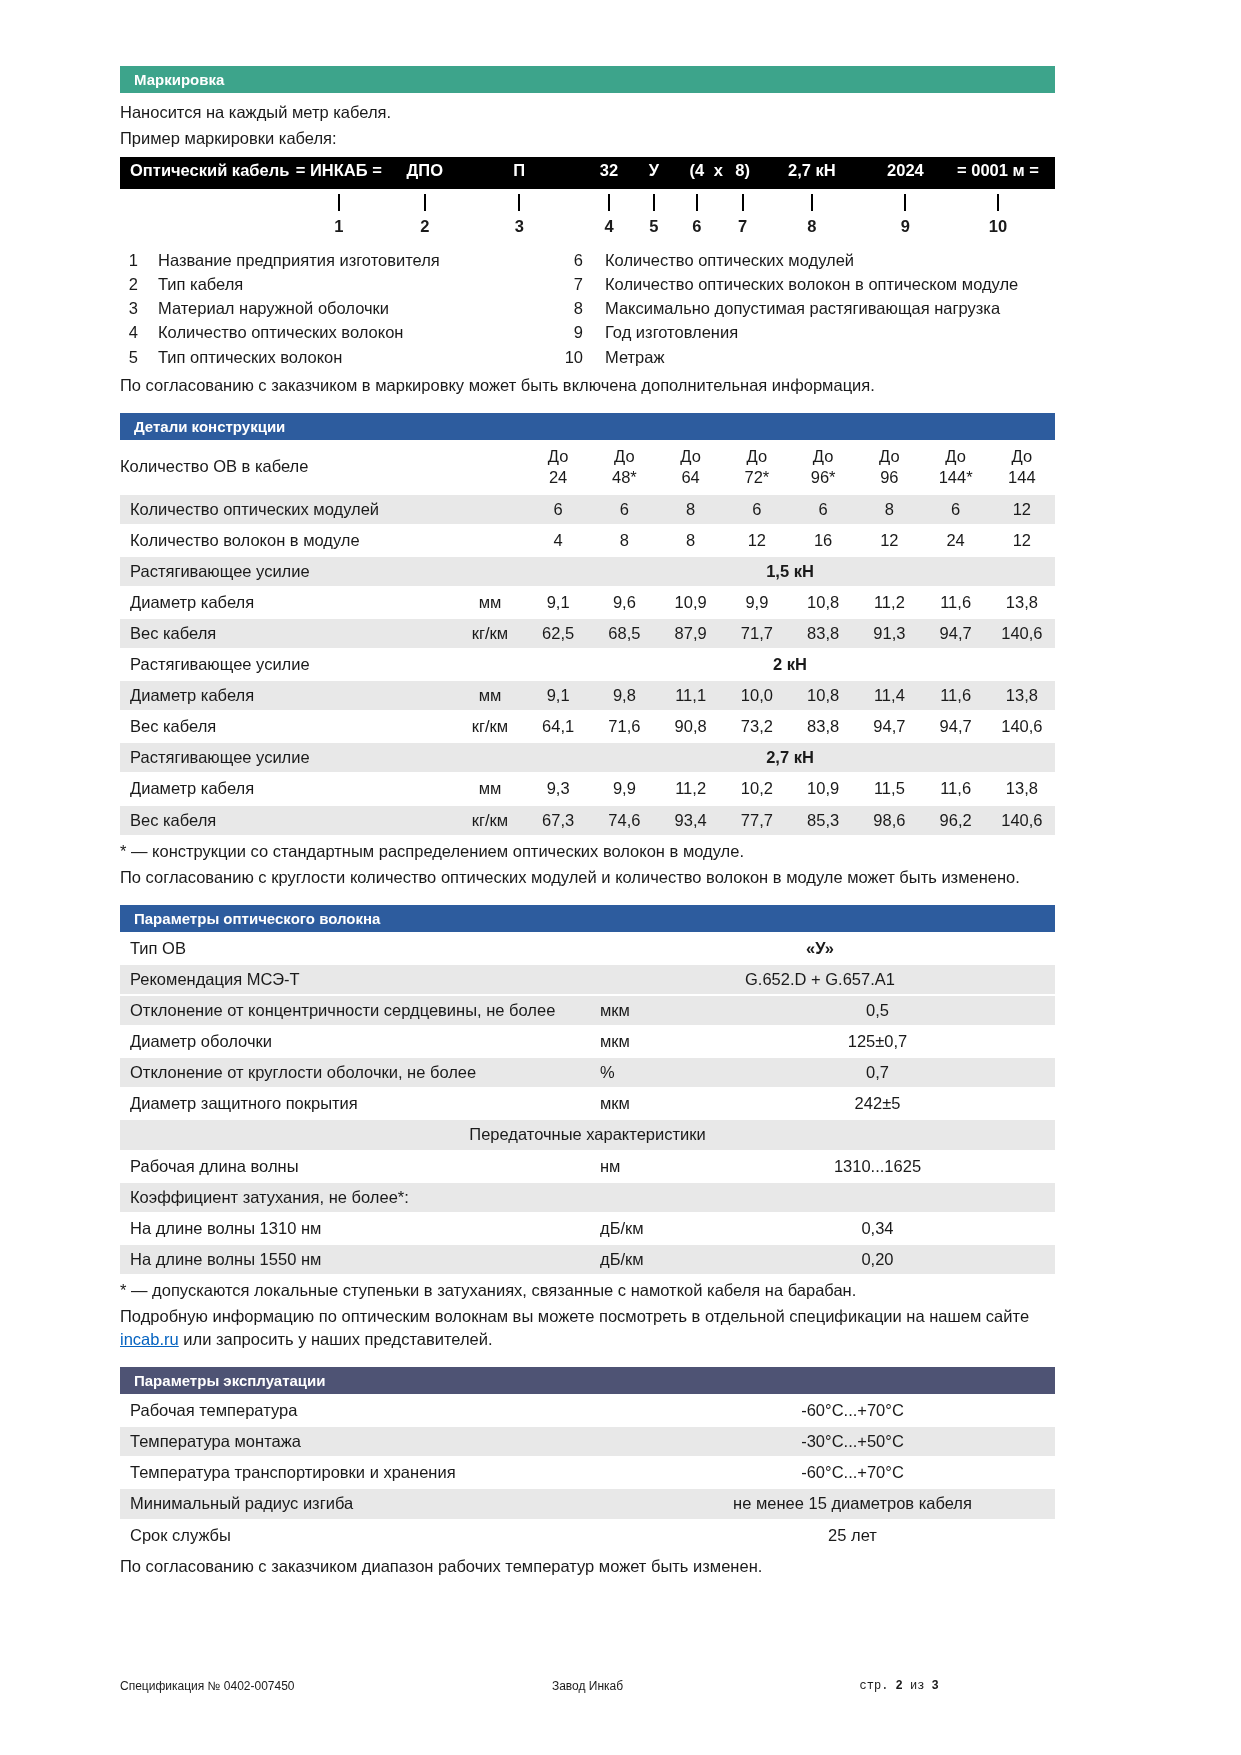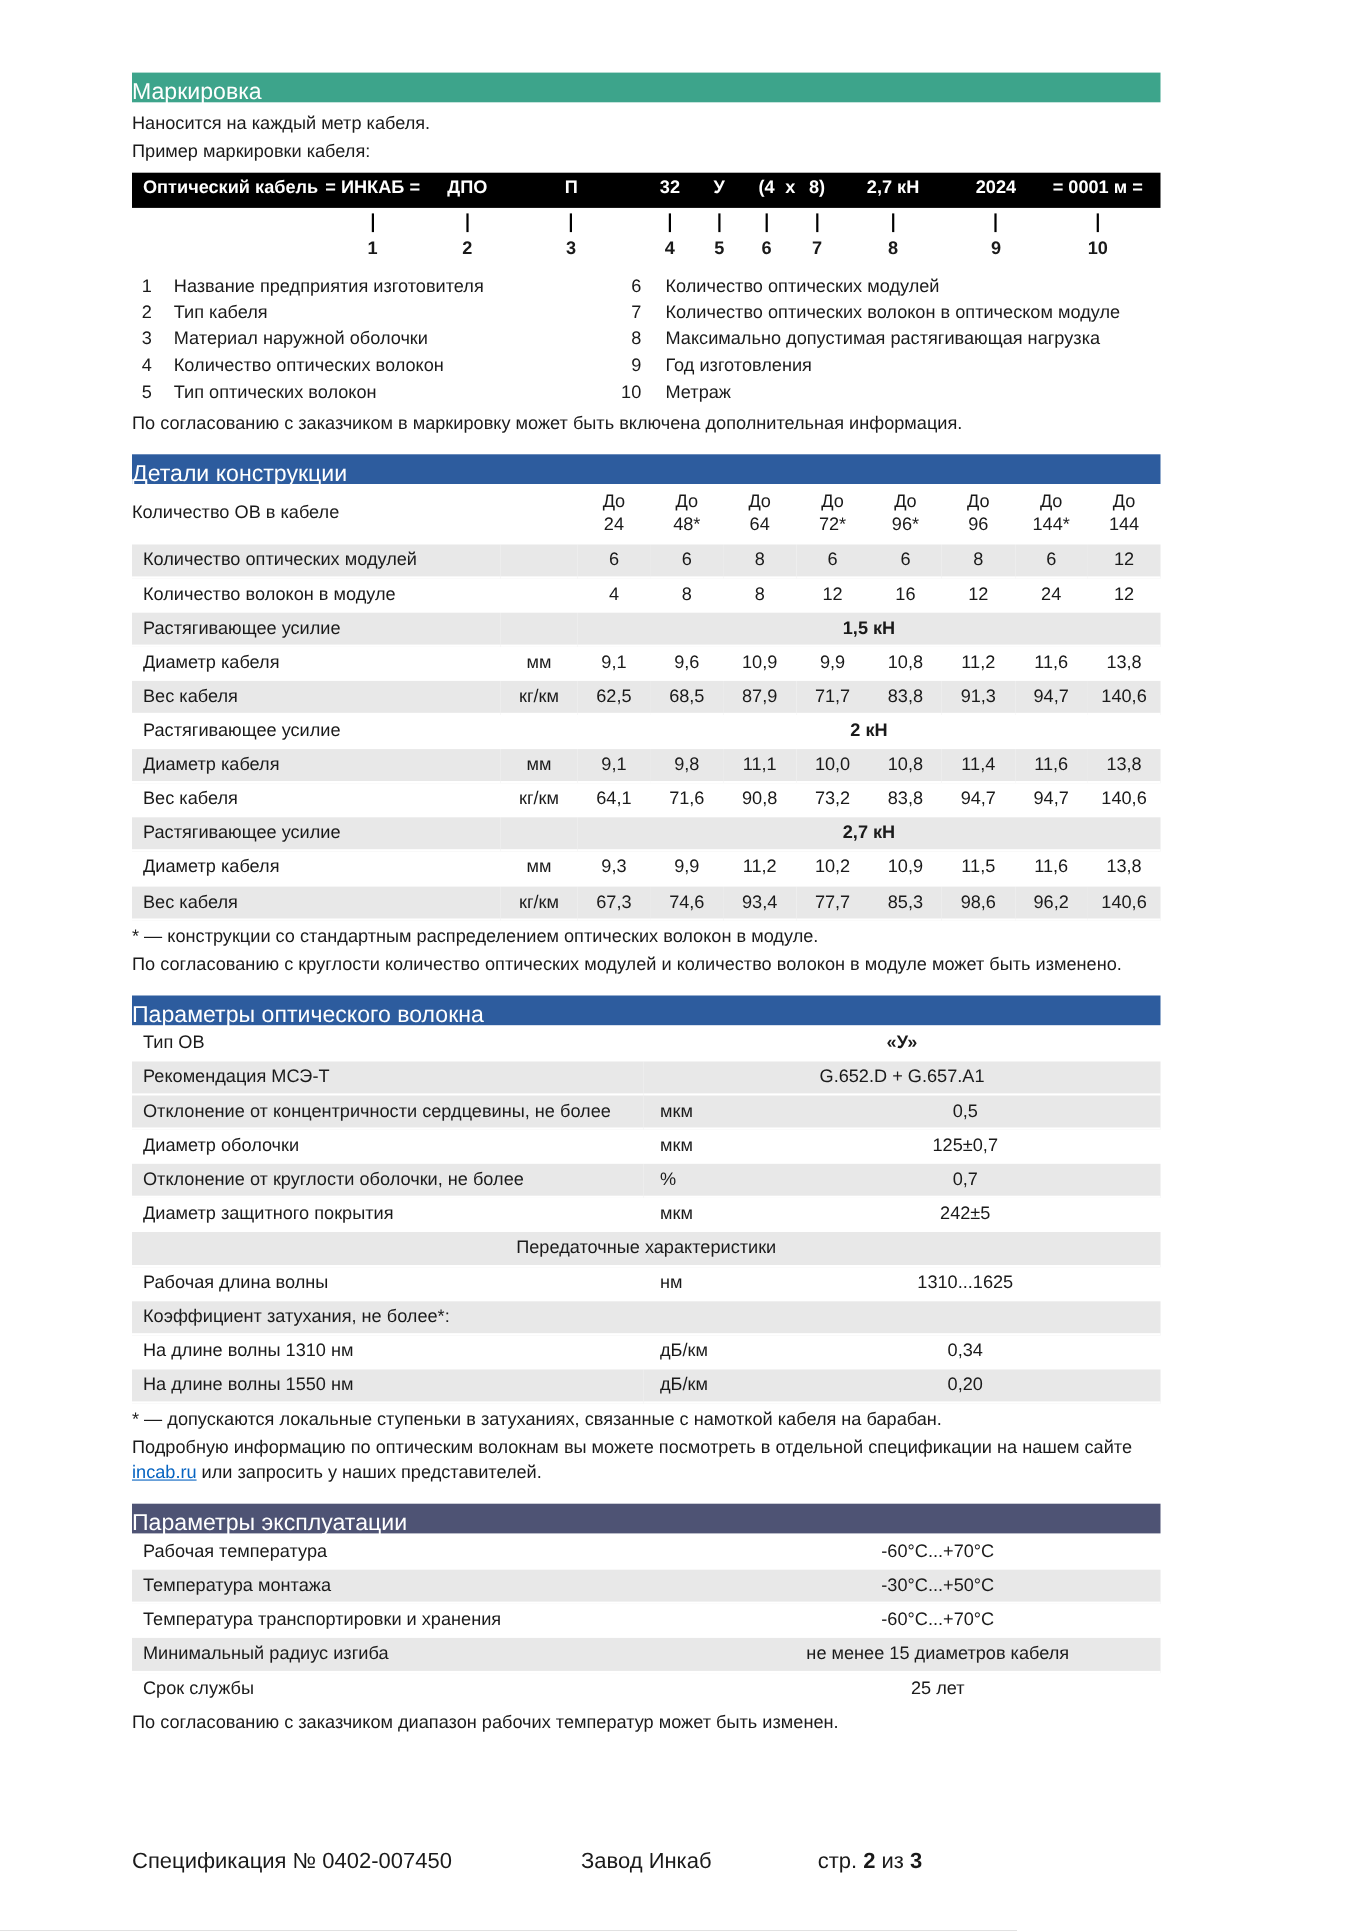--- a/index.html
+++ b/index.html
@@ -2,21 +2,21 @@
 <html><head>
 <meta charset="utf-8">
 <style>
 * { margin:0; padding:0; box-sizing:border-box; }
 body { background:#888; font-family:"Liberation Sans", sans-serif; }
 .page {
   position:relative; width:1241px; height:1755px; background:#fff;
   margin:0 auto; color:#1a1a1a; font-size:16.5px; line-height:1.4;
   padding:66px 186px 0 120px; overflow:hidden;
 }
-.sec-header { color:#fff; font-weight:normal; font-size:21px; padding:3px 0; height:27px; }
+.sec-header { color:#fff; font-weight:bold; font-size:15px; padding:3px 14px; height:27px; }
 .sec-header.green { background:#3DA48B; }
 .sec-header.blue  { background:#2D5C9E; }
 .sec-header.dark  { background:#4E5374; }
 p.txt { margin:3px 0; }
 
 .markbar { position:relative; margin-top:7px; background:#000; color:#fff; font-weight:bold; height:32px; line-height:27px; }
 .mb-left { position:absolute; left:10px; white-space:nowrap; }
 .mb-seg  { position:absolute; transform:translateX(-50%); white-space:nowrap; }
 .tickrow { position:relative; height:26px; }
 .tick { position:absolute; top:5px; width:2px; height:17px; background:#000; transform:translateX(-50%); }
@@ -35,24 +35,24 @@
 td.unit { text-align:center; }
 td.val { text-align:center; }
 td.force { text-align:center; font-weight:bold; }
 .ctable tr.hdr td { line-height:1.3; padding:4px 0; }
 .ftable td.unit { text-align:left; padding-left:15px;margin-top:23px; }
 td.subhead { text-align:center; }
 td.bold { font-weight:bold; }
 .footnote { margin-top:5px; }
 .section { margin-bottom:16px; }
 a.link { color:#0563C1; text-decoration:underline; cursor:pointer; }
-.pfooter { position:absolute; top:1678px; left:120px; width:935px; display:flex; font-size:20px; }
+.pfooter { position:absolute; top:1678px; left:120px; width:935px; display:flex; font-size:12px; }
 .pfooter .f-left { flex:1; }
 .pfooter .f-center { flex:1; text-align:center; }
-.pfooter .f-right { flex:1; text-align:left; }
+.pfooter .f-right { flex:1; text-align:center;font-family:Liberation Mono, monospace; }
 .b { font-weight:bold; }
 </style>
 </head>
 <body>
 
 <div class="page">
 
   <div class="section">
     <div class="sec-header green">
       <span>Маркировка</span>

